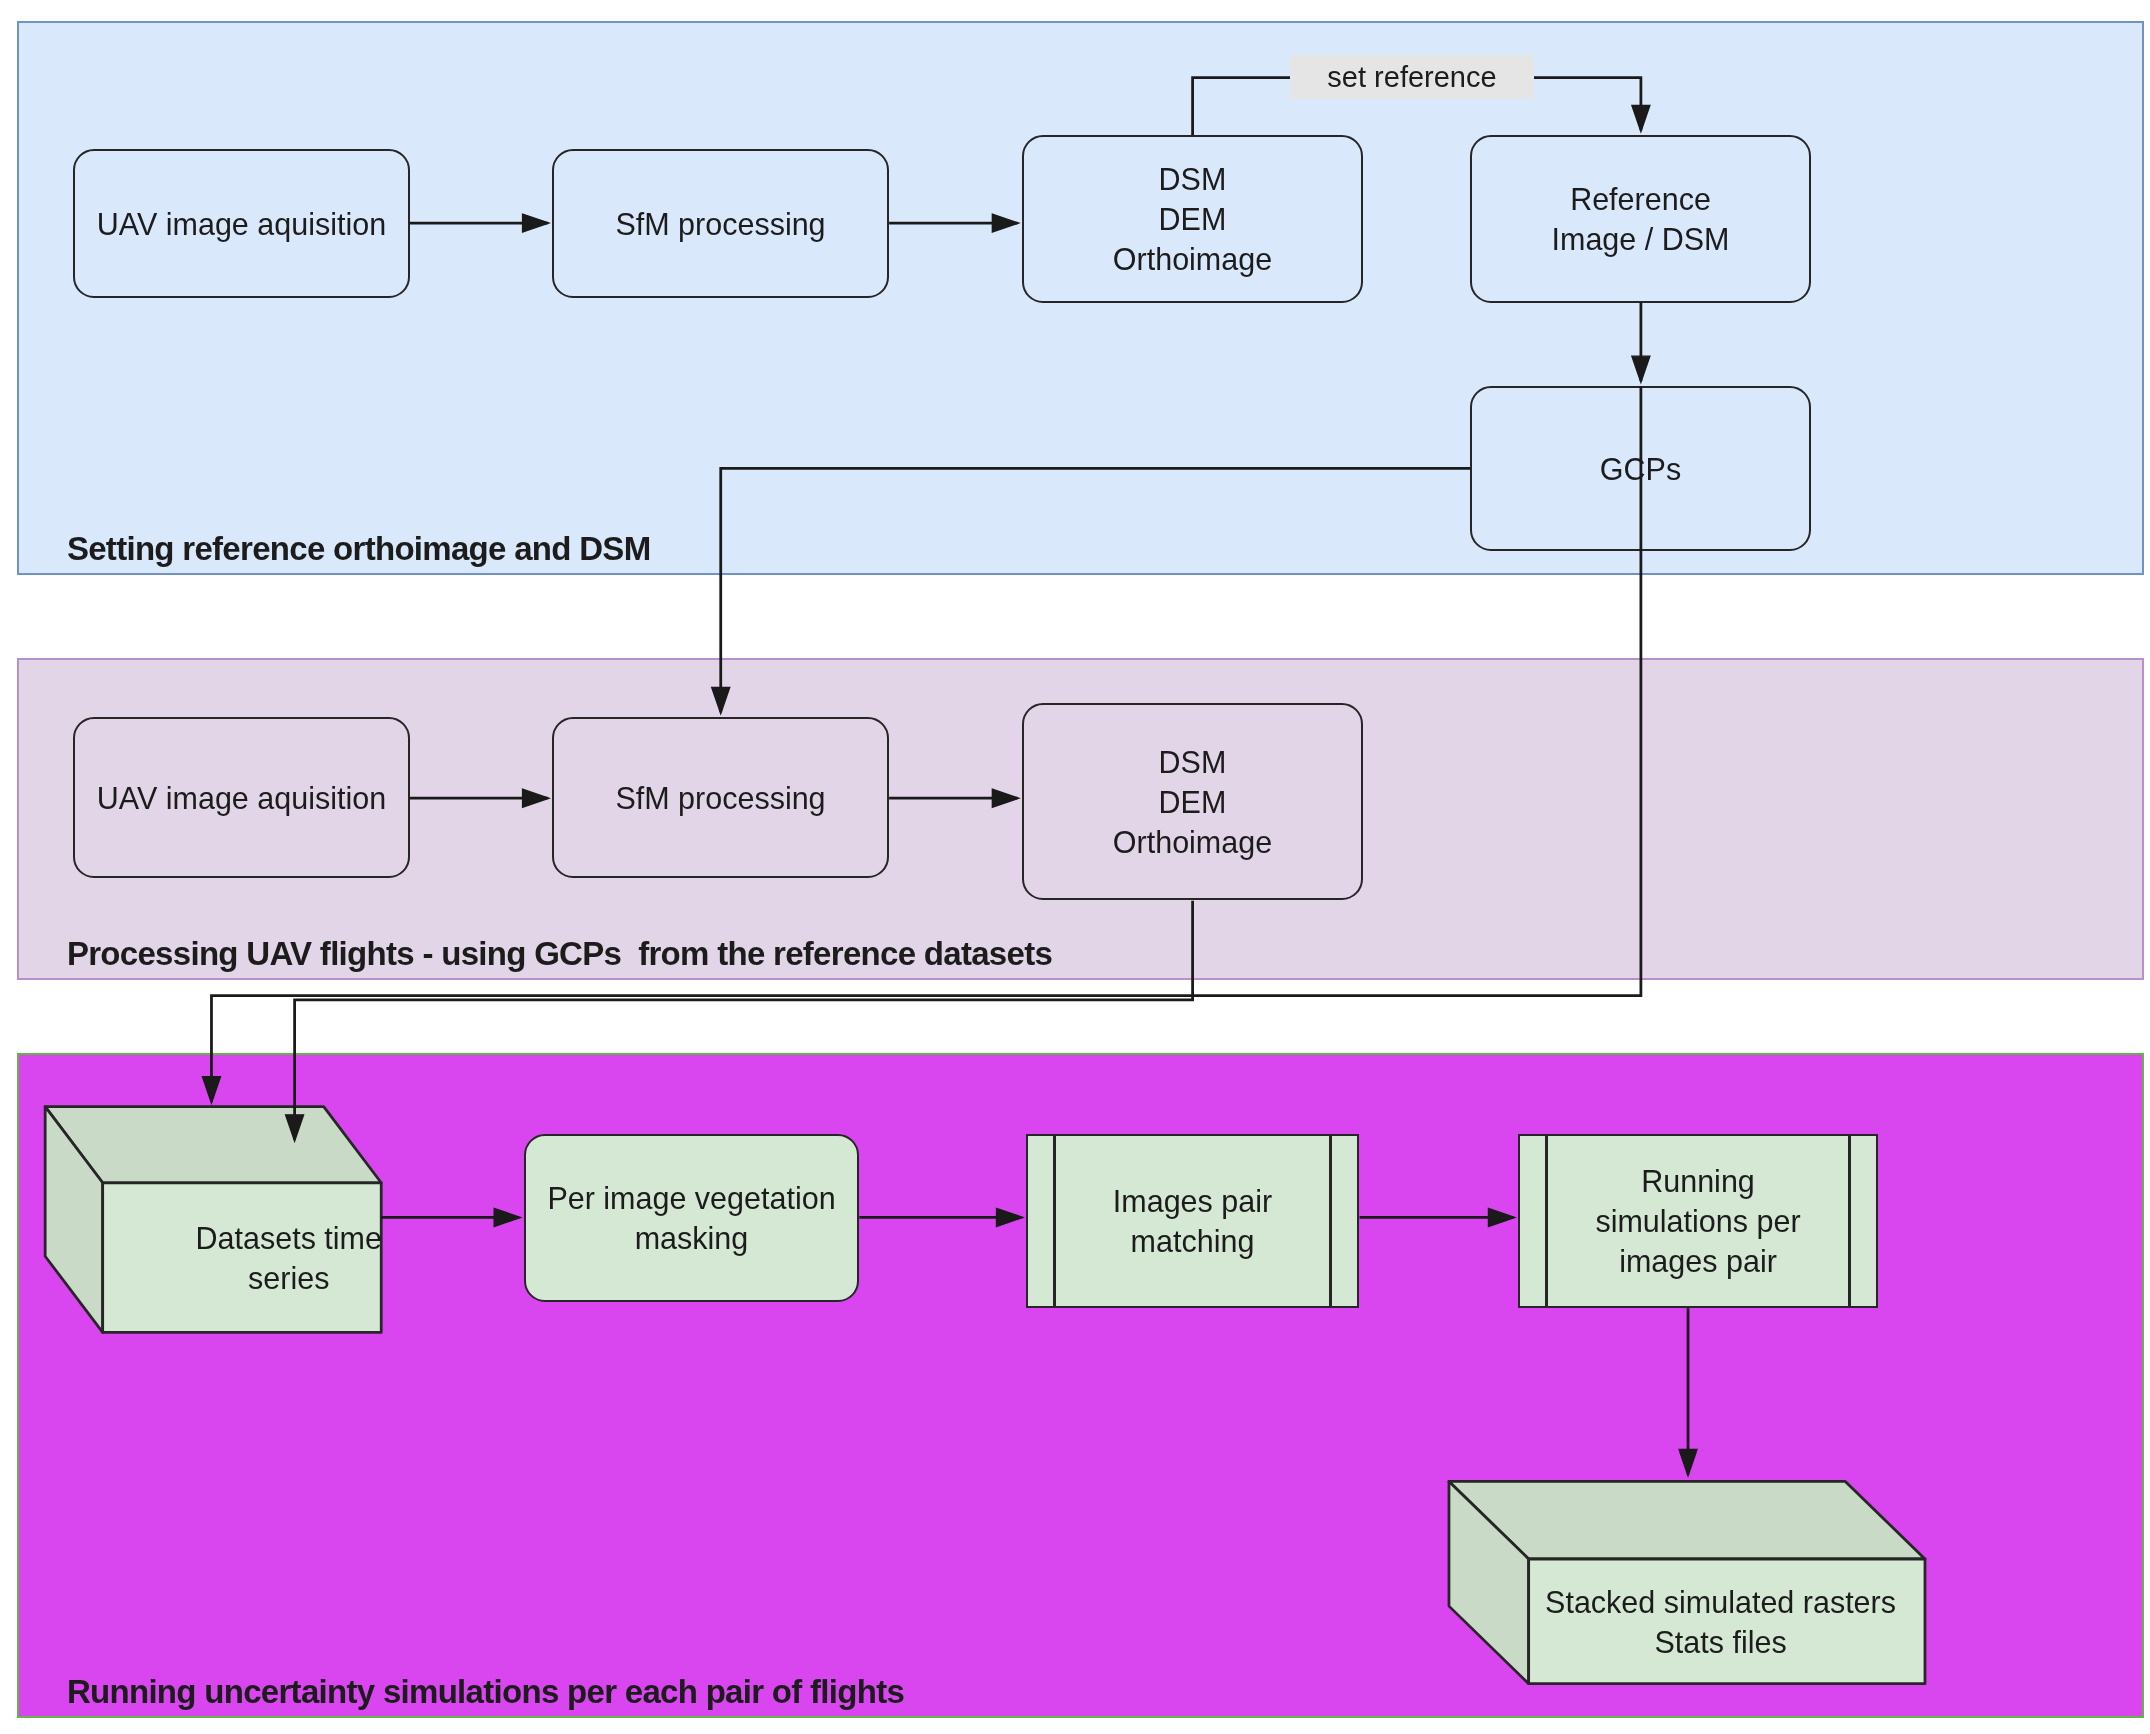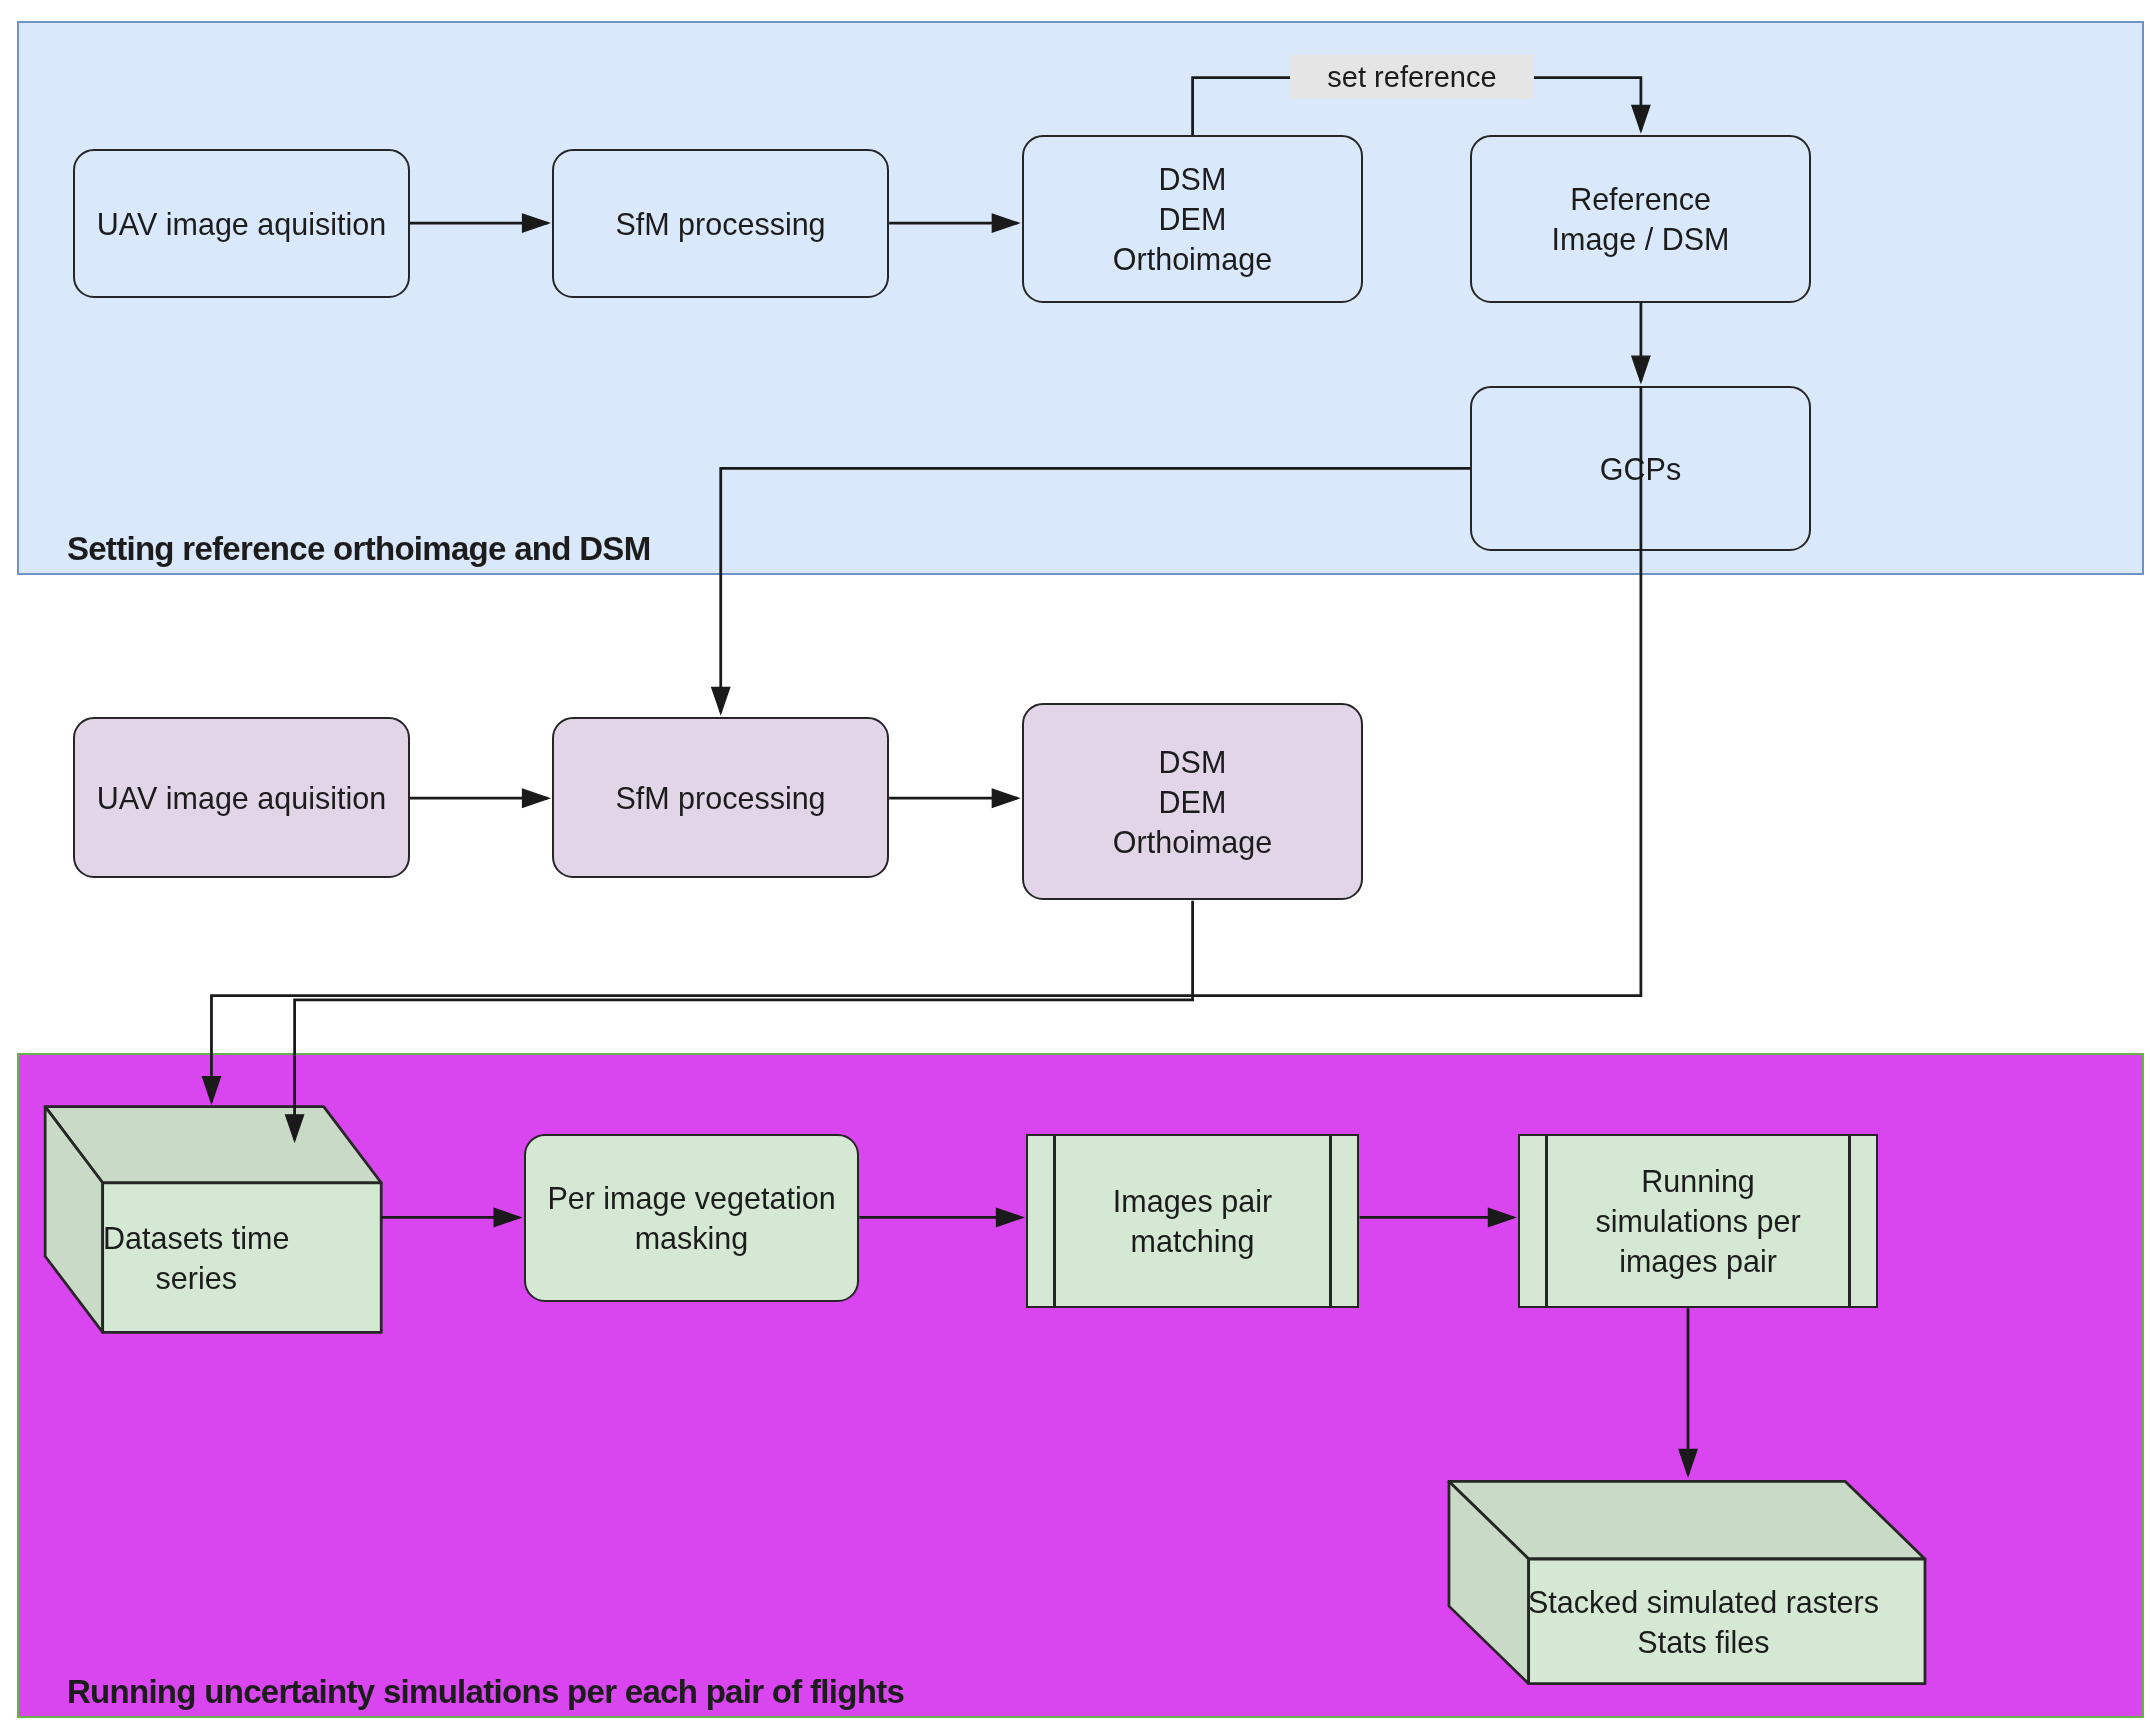--- a/index.html
+++ b/index.html
@@ -19,39 +19,42 @@
     position:absolute;border:2.8px solid #262626;box-sizing:border-box;
     display:flex;align-items:center;justify-content:center;text-align:center;
     font-size:30.5px;line-height:40px;white-space:pre-line;z-index:2;
   }
   .blue-fill {background:#dae8fc;}
   .pink-fill {background:#e1d5e7;}
   .green-fill{background:#d5e8d4;}
   .rounded{border-radius:21px;}
   .proc-bar{position:absolute;top:0;bottom:0;width:2.8px;background:#262626;z-index:3;}
   .cube-text{
-    position:absolute;display:flex;align-items:center;justify-content:flex-start;
+    position:absolute;display:flex;align-items:center;justify-content:flex-end;
     text-align:center;font-size:30.5px;line-height:40px;white-space:pre-line;z-index:4;
   }
   .layer{position:absolute;left:0;top:0;z-index:5;pointer-events:none;}
   .cubelayer{position:absolute;left:0;top:0;z-index:2;pointer-events:none;}
   .setref-label{
     position:absolute;left:1290px;top:55px;width:244px;height:44px;background:#e5e5e5;
     display:flex;align-items:center;justify-content:center;font-size:29px;z-index:6;
   }
 </style>
 </head>
 <body>
 
 <div class="canvas">
 
   <div class="section sec-blue" style="left:16.6px;top:21px;width:2127px;height:554px;">
     <div class="sec-label">Setting reference orthoimage and DSM</div>
   </div>
 
+  <div class="section sec-pink" style="left:16.6px;top:658px;width:2127px;height:322px;">
+    <div class="sec-label">Processing UAV flights - using GCPs  from the reference datasets</div>
+  </div>
 
   <div class="section sec-green" style="left:16.6px;top:1053px;width:2127px;height:665px;">
     <div class="sec-label">Running uncertainty simulations per each pair of flights</div>
   </div>
 
   <div class="node rounded blue-fill" style="left:73px;top:149px;width:337px;height:149px;">
     <span>UAV image aquisition</span>
   </div>
 
   <div class="node rounded blue-fill" style="left:552px;top:149px;width:337px;height:149px;">

